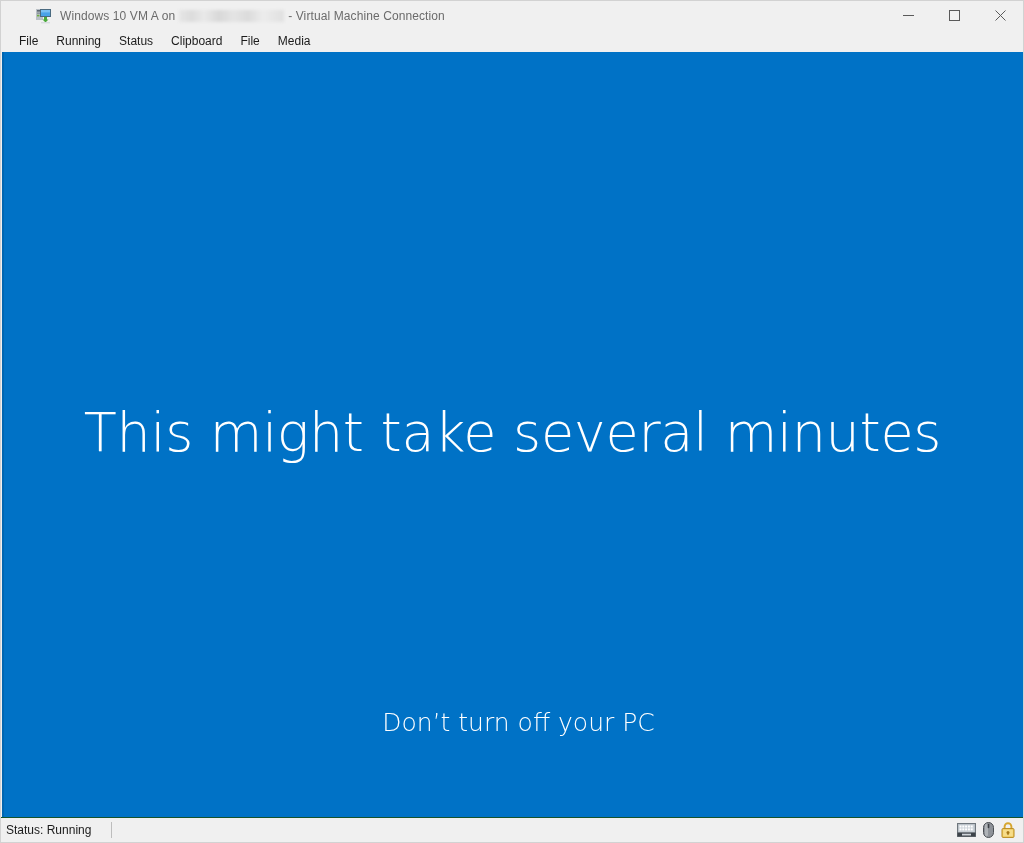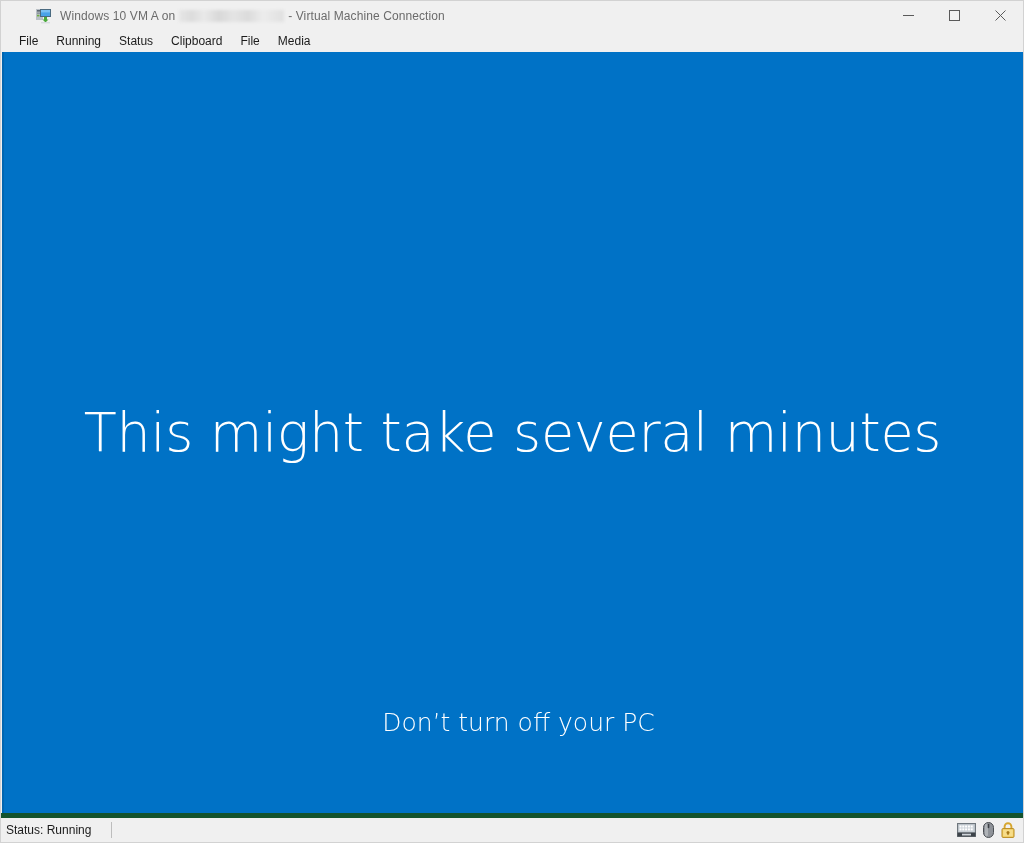--- a/index.html
+++ b/index.html
@@ -153,21 +153,21 @@
     font-weight: 300;
     letter-spacing: 0px;
     white-space: nowrap;
   }
 
   
   .statusbar {
     height: 24px;
     min-height: 24px;
     background: #f0f0f0;
-    border-top: 5px solid #14532d;
+    border-top: 1px solid #14532d;
     display: flex;
     align-items: center;
     position: relative;
     user-select: none;
   }
   .status-text {
     font-size: 12px;
     color: #1b1b1b;
     padding-left: 5px;
     line-height: 14px;

